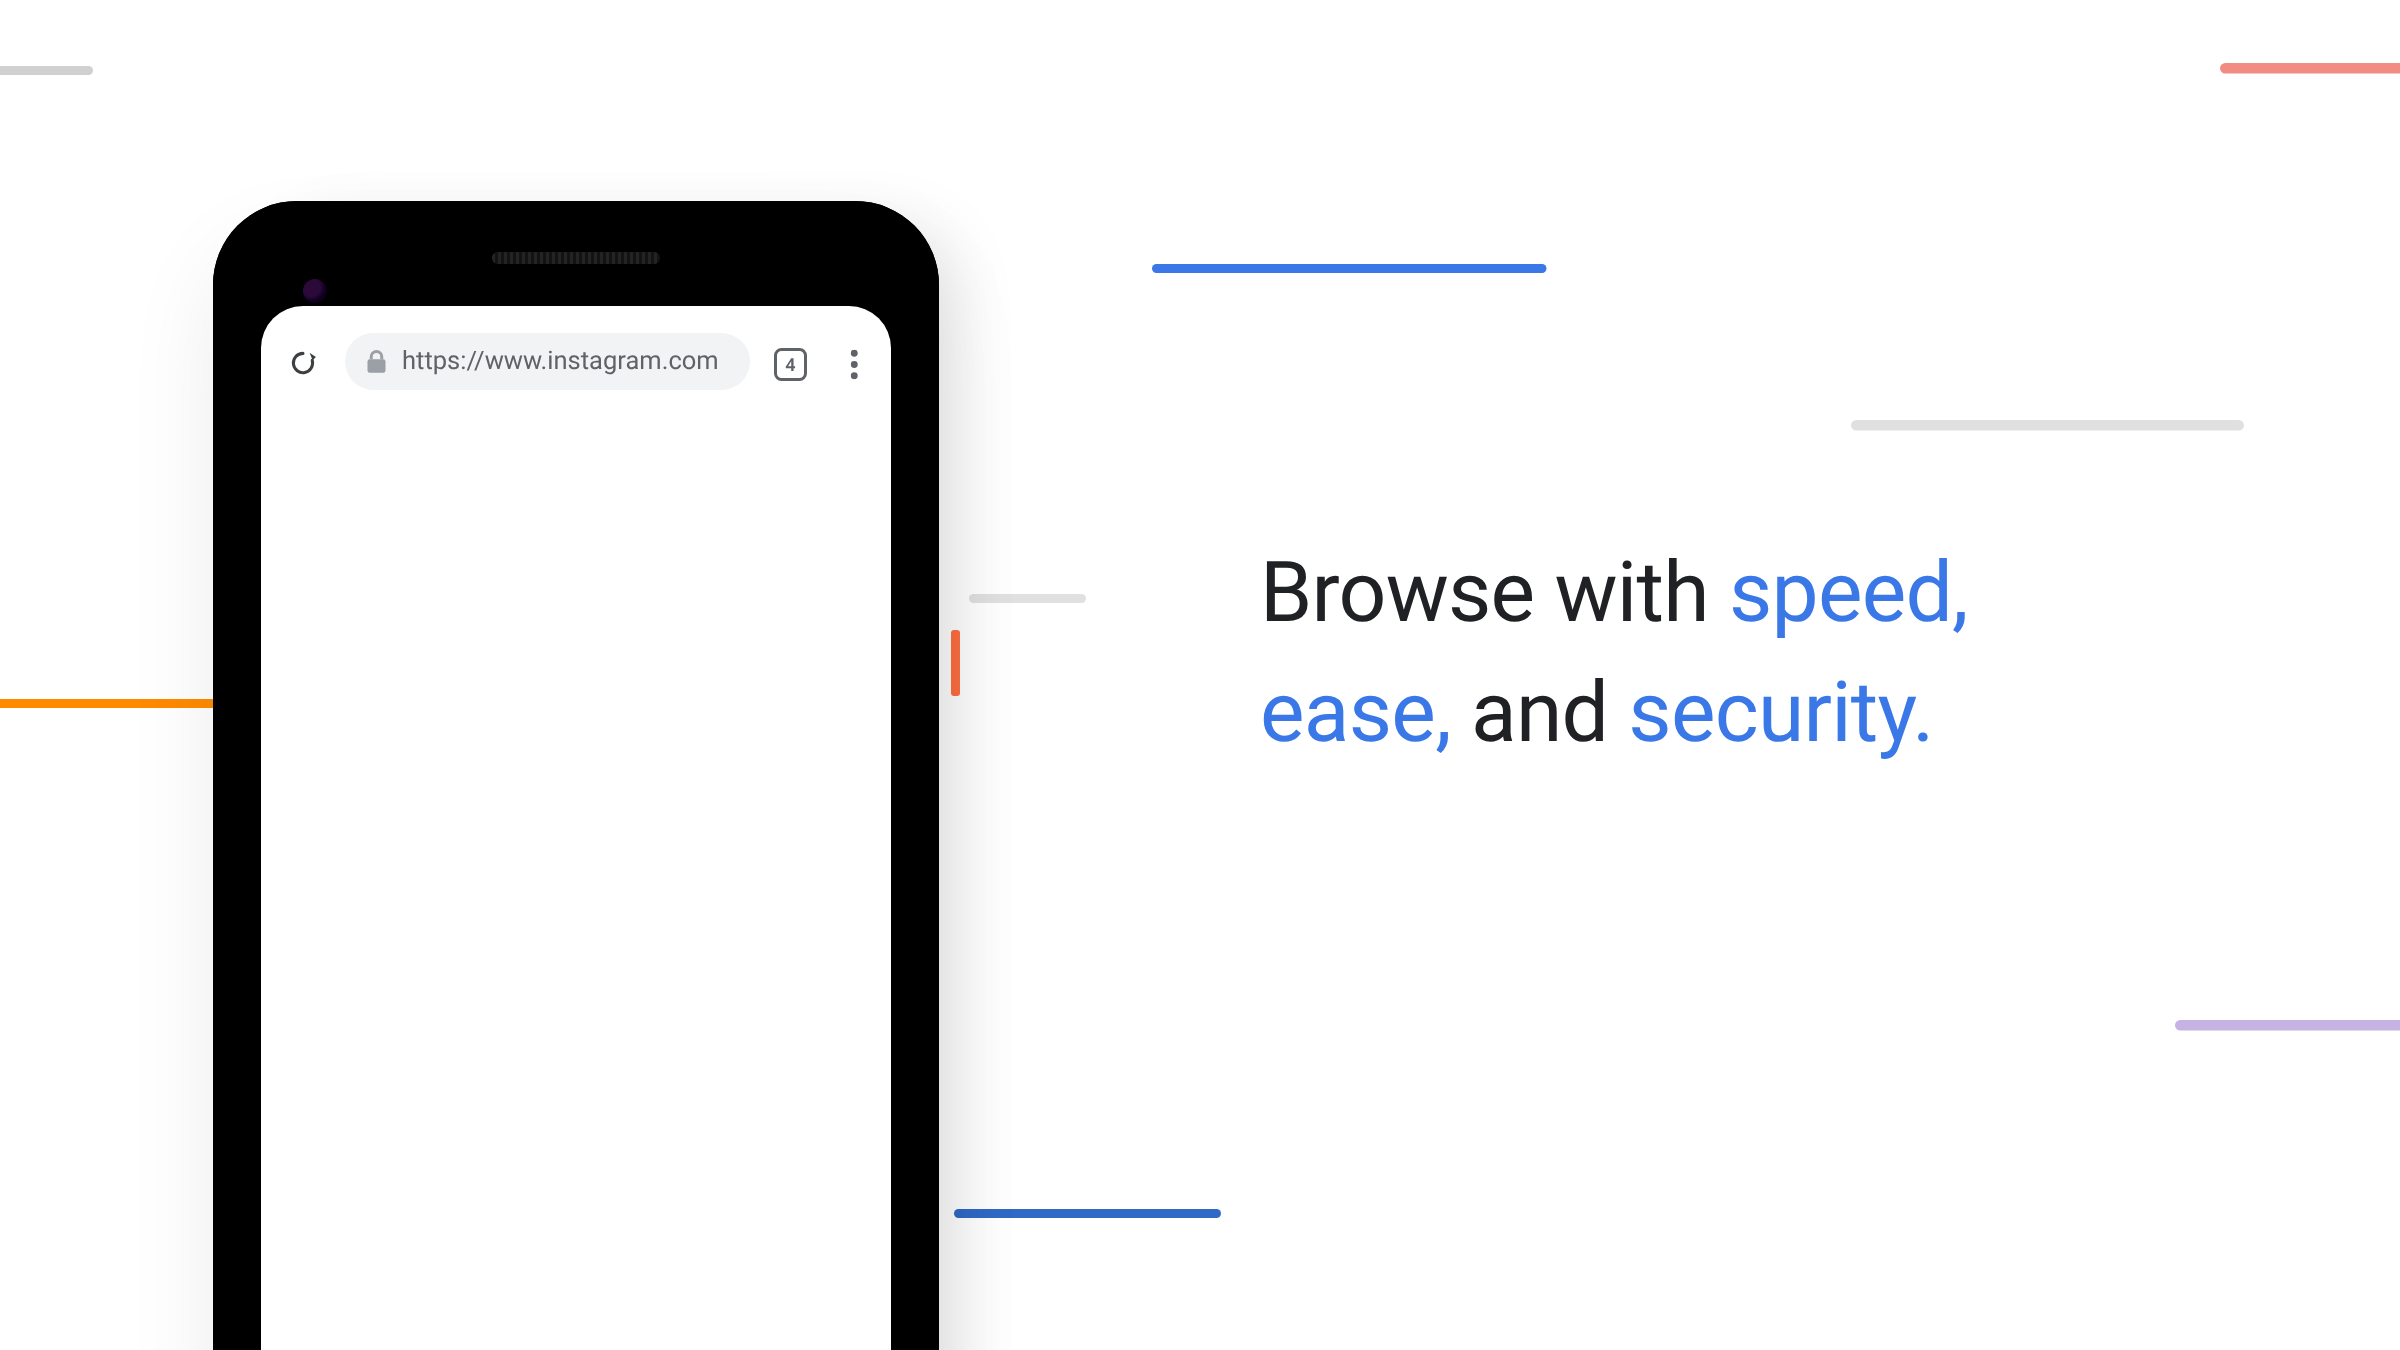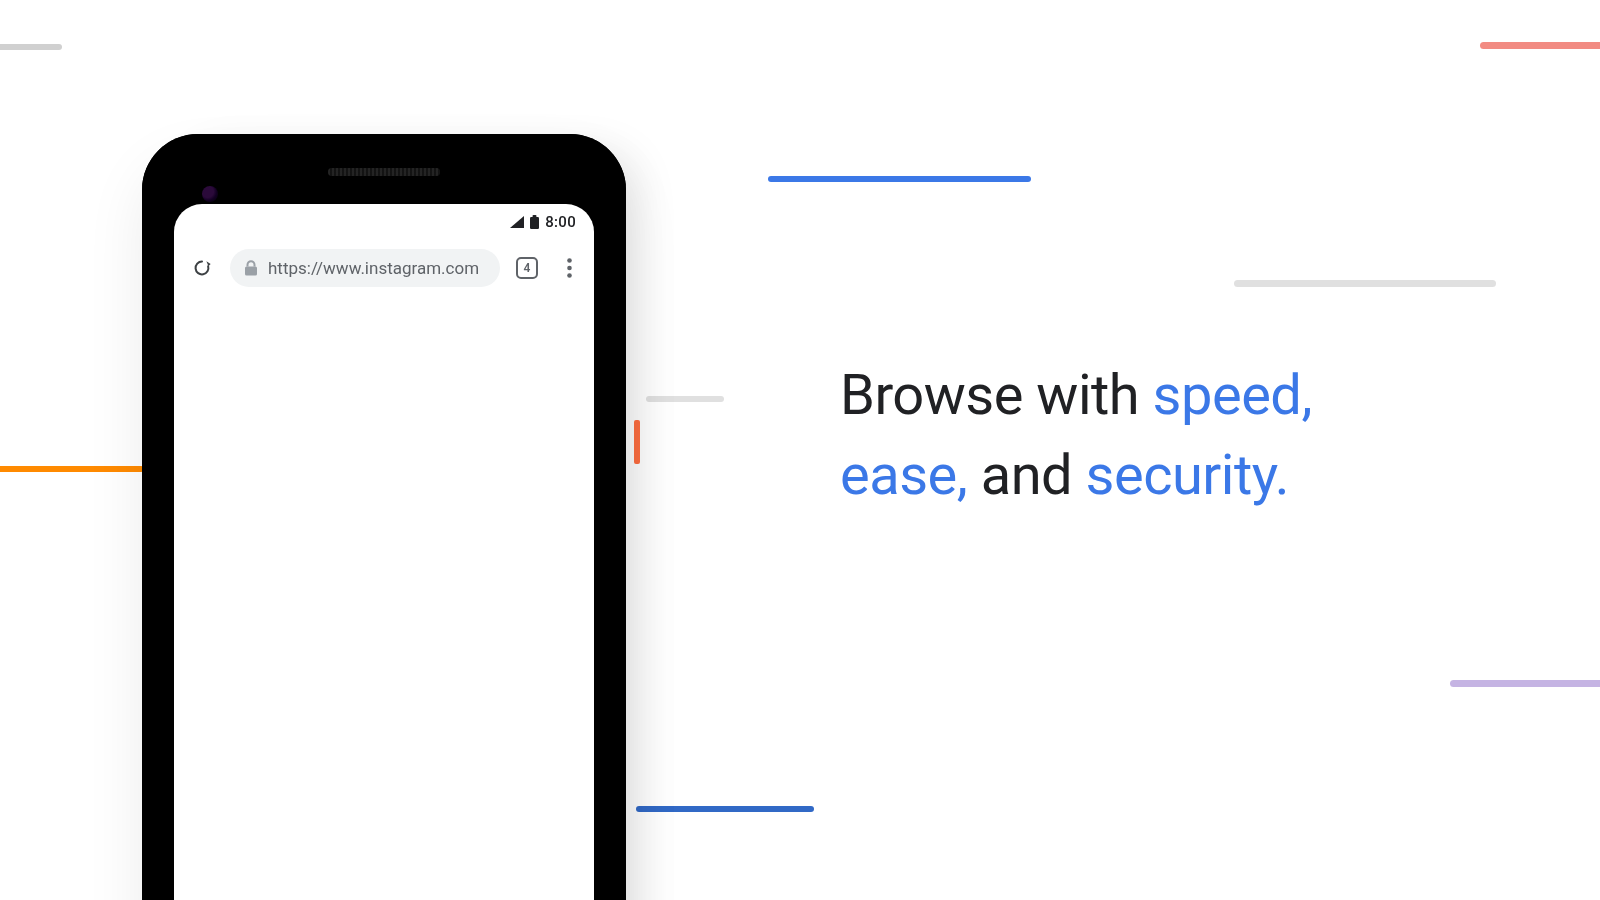--- a/index.html
+++ b/index.html
@@ -47,21 +47,21 @@
   .screen{
     position:absolute;left:18px;right:18px;top:56px;bottom:18px;background:#fff;border-radius:28px;overflow:hidden;
   }
   .statusbar{
     height:36px;display:flex;align-items:center;justify-content:flex-end;padding:0 18px;gap:6px;
     color:#202124;
   }
   .status-time{font-size:15px;font-weight:500;letter-spacing:.3px;}
   .status-icon svg{display:block;}
   .toolbar{
-    height:56px;display:flex;align-items:center;gap:10px;padding:0 10px;
+    height:56px;display:flex;align-items:flex-end;gap:10px;padding:0 10px;
   }
   .reload{width:36px;height:36px;display:flex;align-items:center;justify-content:center;border-radius:50%;}
   .omnibox{
     flex:1;height:38px;background:var(--omnibox);border-radius:19px;display:flex;align-items:center;gap:10px;padding:0 14px;
   }
   .lock svg{display:block;}
   .url{font-size:17px;color:#5f6368;white-space:nowrap;}
   .tabs{width:34px;height:34px;display:flex;align-items:center;justify-content:center;position:relative;}
   .tabs-box{width:22px;height:22px;border:2.2px solid #5f6368;border-radius:5px;display:flex;align-items:center;justify-content:center;font-size:12px;font-weight:600;color:#5f6368;line-height:1;}
   .kebab{width:30px;height:34px;display:flex;align-items:center;justify-content:center;}
@@ -88,34 +88,20 @@
   <div class="bar bar-orange-slit"></div>
   <div class="bar bar-blue-bottom"></div>
   <div class="bar bar-purple"></div>
 
   <div class="phone">
     <div class="phone-inner">
       <div class="speaker"></div>
       <div class="cam"></div>
       <div class="screen">
 
-        <div class="statusbar">
-          <span class="status-icon">
-            <svg width="14" height="12" viewBox="0 0 14 12">
-                <path d="M0 12 L14 12 L14 0 Z" fill="#202124"></path>
-              </svg>
-          </span>
-          <span class="status-icon">
-            <svg width="9" height="14" viewBox="0 0 9 14">
-                <rect x="0" y="2" width="9" height="12" rx="1.2" fill="#202124"></rect>
-                <rect x="2.5" y="0" width="4" height="2.2" rx="1" fill="#202124"></rect>
-              </svg>
-          </span>
-          <span class="status-time">8:00</span>
-        </div>
 
         <div class="toolbar">
           <div class="reload">
             <svg width="22" height="22" viewBox="0 0 24 24" fill="none">
                 <path d="M12 5a7 7 0 1 0 6.7 5" stroke="#3c4043" stroke-width="2.2" stroke-linecap="round"></path>
                 <path d="M18.7 10 L18.7 4.5 M18.7 10 L13.4 10" stroke="none"></path>
                 <polygon points="18.7,4.5 18.7,10.2 13.2,9" fill="none"></polygon>
                 <path d="M18.5 4.2 L18.5 10 L13 8.8" fill="none"></path>
                 <path d="M17.2 3.8 A7 7 0 0 1 19 10" stroke="none"></path>
                 <path d="M19 10 l-2.2 -5.5 l4.6 3.2 z" fill="#3c4043"></path>

